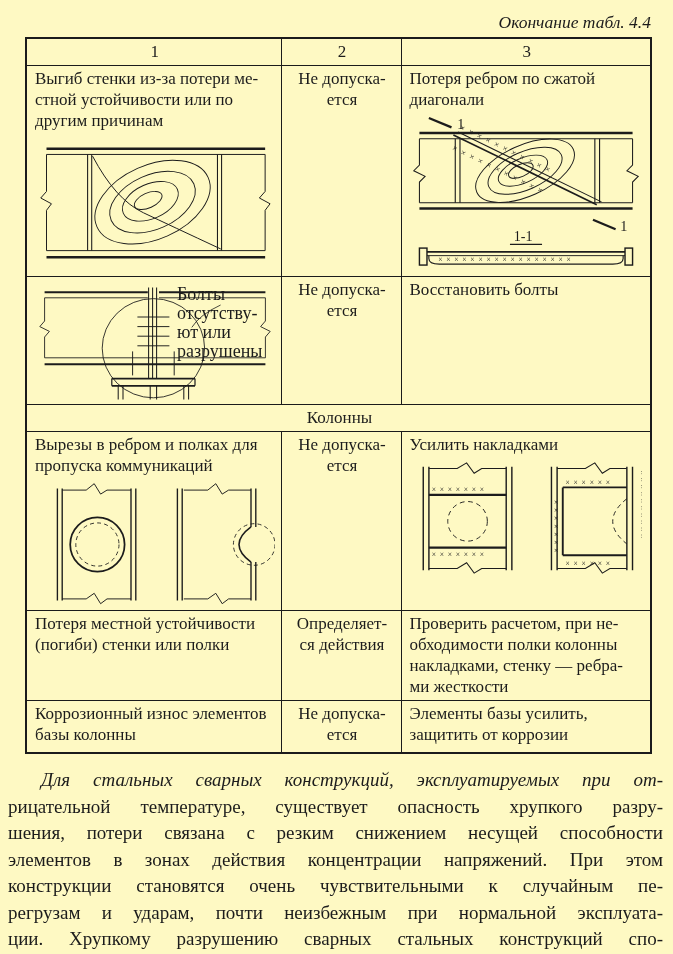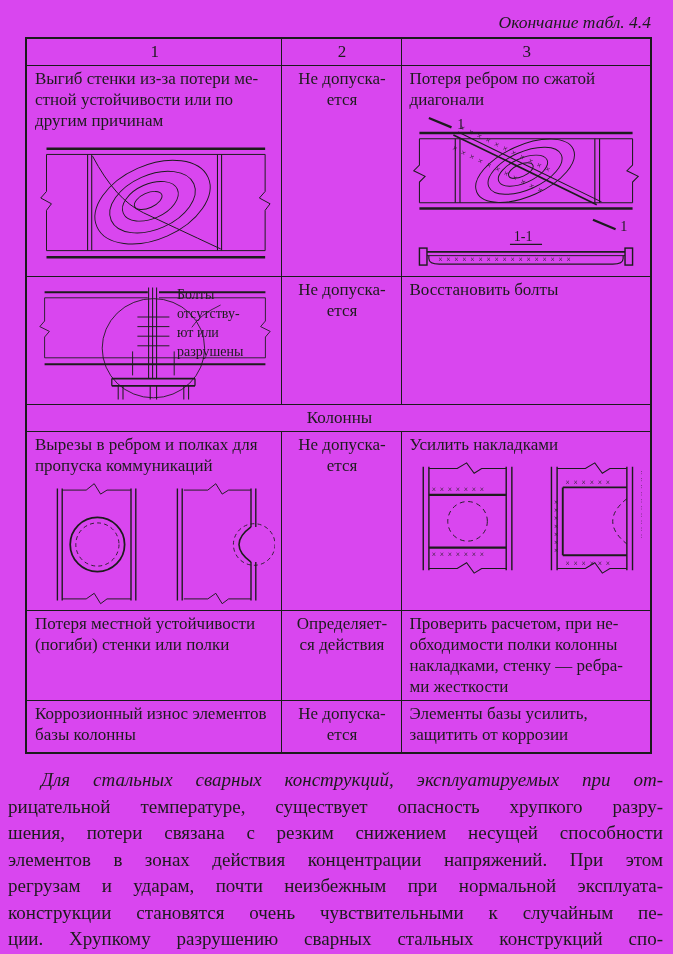--- a/index.html
+++ b/index.html
@@ -1,19 +1,19 @@
 <!DOCTYPE html>
 <html><head>
 <meta charset="utf-8">
 <style>
   html,body{margin:0;padding:0;}
   .page{
     position:relative;
     width:673px;height:954px;
-    background:#d946ef;
+    background:#fef9c3;
     overflow:hidden;
     font-family:"Liberation Serif","DejaVu Serif",serif;
     color:#1c1c1c;
   }
   .caption{
     margin:12px 22px 4px 0;
     text-align:right;
     font-style:italic;
     font-size:17.5px;
   }
@@ -37,21 +37,21 @@
   .ml{ white-space:pre-line; }
   .draw{ position:relative; margin-top:6px; }
   .draw svg{ display:block; }
   svg *{ vector-effect:none; }
   svg text{
     font-family:"Liberation Serif","DejaVu Serif",serif;
     fill:#1c1c1c; stroke:none;
   }
   .blt-label{
     position:absolute; left:142px; top:4px; width:112px;
-    font-size:14px; line-height:19px; white-space:pre-line;
+    font-size:18px; line-height:19px; white-space:pre-line;
   }
   .para{
     margin:13px 10px 0 8px;
     font-size:19px;
     line-height:26.5px;
   }
   .pline{ text-align:justify; text-align-last:justify; }
   .pline.first{ text-indent:33px;font-style:italic; }
 </style>
 </head>
@@ -258,18 +258,18 @@
 защитить от коррозии</td>
     </tr>
   </tbody>
     </table>
 
   <div class="para">
     <div class="pline first">Для стальных сварных конструкций, эксплуатируемых при от-</div>
     <div class="pline">рицательной температуре, существует опасность хрупкого разру-</div>
     <div class="pline">шения, потери связана с резким снижением несущей способности</div>
     <div class="pline">элементов в зонах действия концентрации напряжений. При этом</div>
+    <div class="pline">конструкции становятся очень чувствительными к случайным пе-</div>
     <div class="pline">регрузам и ударам, почти неизбежным при нормальной эксплуата-</div>
-    <div class="pline">конструкции становятся очень чувствительными к случайным пе-</div>
     <div class="pline">ции. Хрупкому разрушению сварных стальных конструкций спо-</div>
   </div>
 
 </div>
 
 </body></html>

